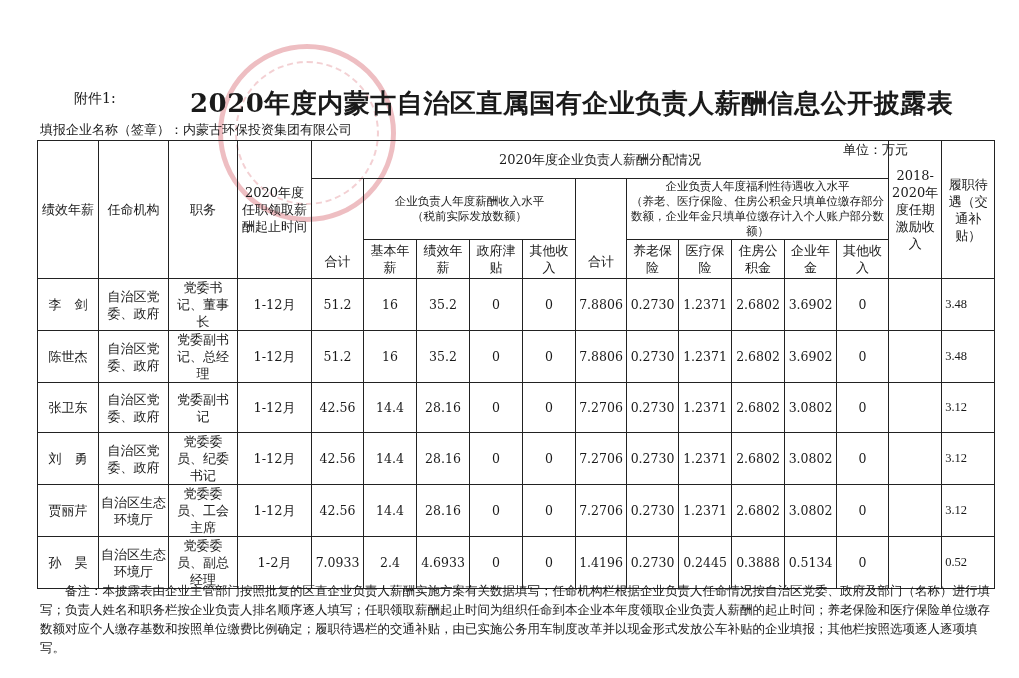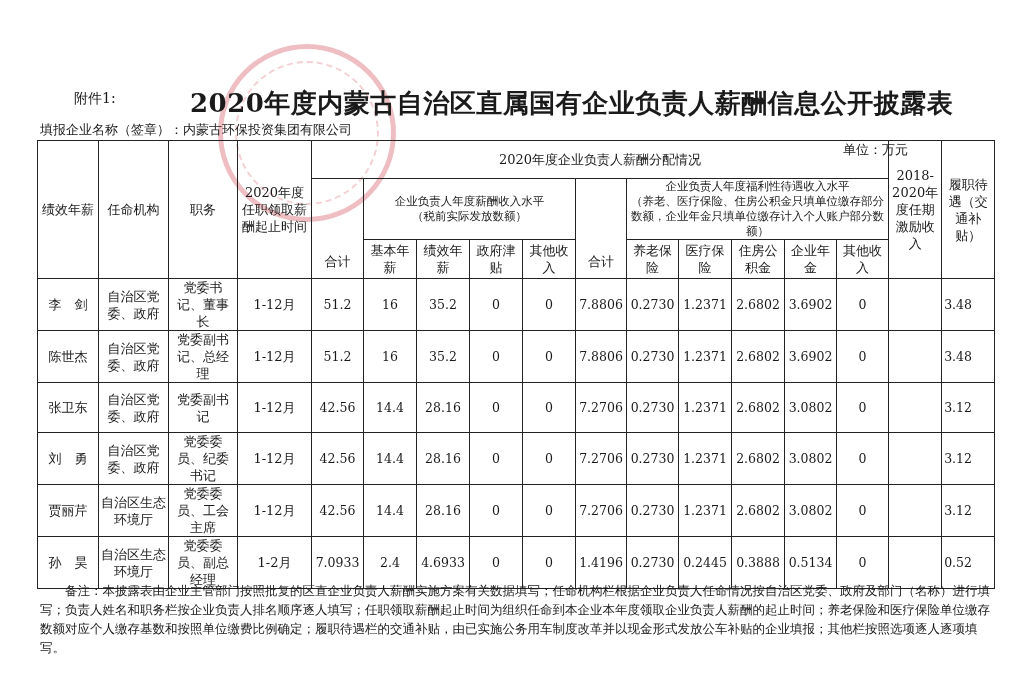--- a/index.html
+++ b/index.html
@@ -22,21 +22,21 @@
   table {
     position:absolute; left:37px; top:140px; border-collapse:collapse; table-layout:fixed;
     width:958px; font-size:13px;
   }
   td {
     border:1.5px solid #222; text-align:center; vertical-align:middle; padding:0 2px; line-height:17px;
     overflow:hidden;
   }
   .hdr-sm { font-size:11.5px; line-height:15px; }
   .num { font-size:12.5px; }
-  .right { text-align:center; padding-right:26px; }
+  .right { text-align:center; padding-right:26px;font-family:Liberation Serif, serif; }
   .notes {
     position:absolute; left:40px; top:581px; width:950px; font-size:12.5px; line-height:19px;
     text-indent:2em;
   }
   .notes b { font-weight:normal; }
 </style>
 </head>
 <body>
 
 <div class="stamp"></div>

